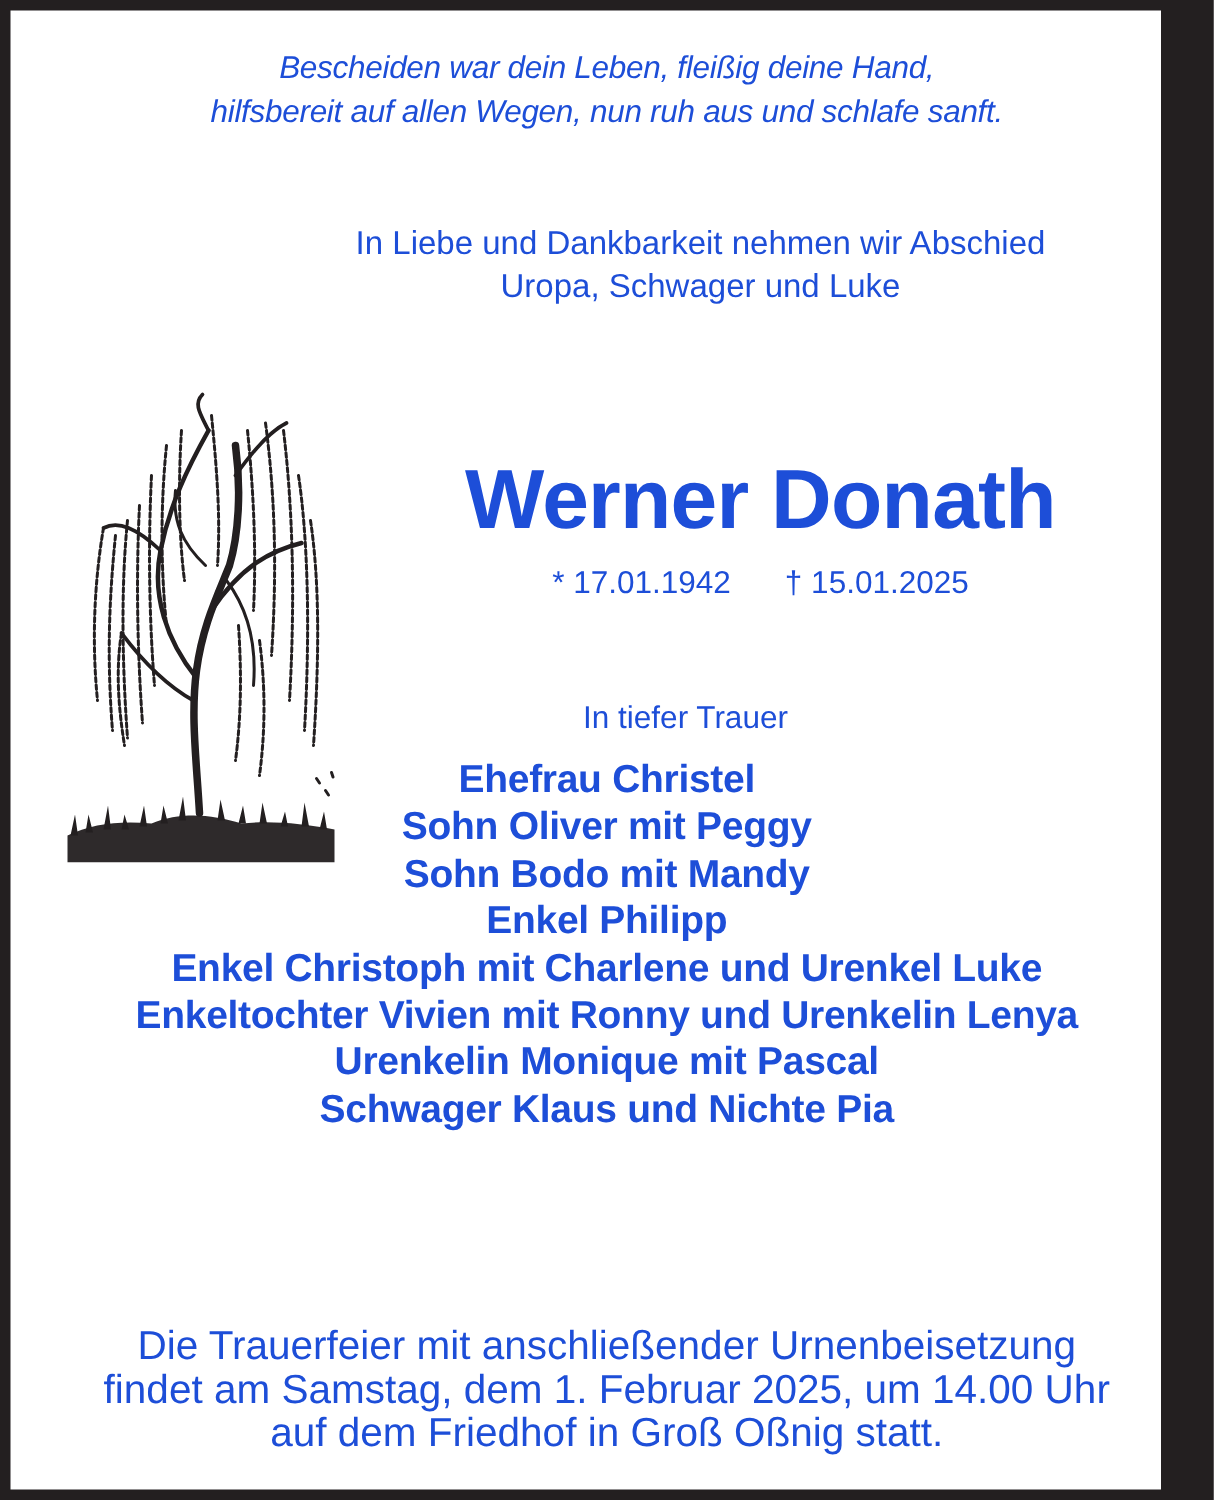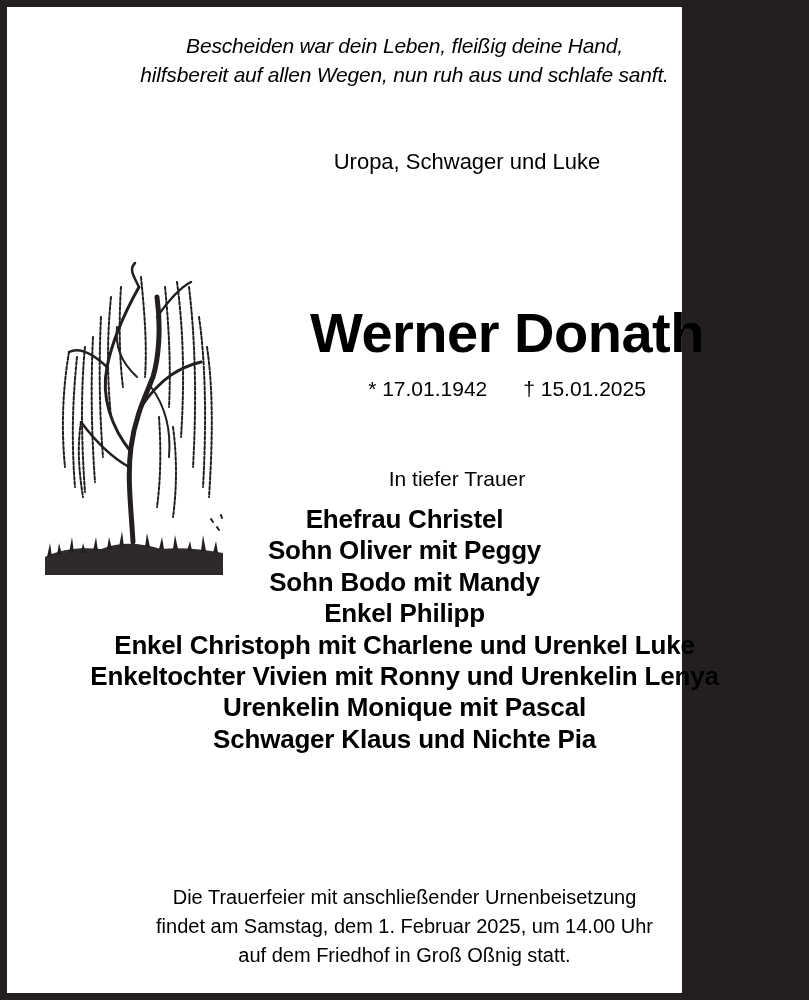--- a/index.html
+++ b/index.html
@@ -1,19 +1,19 @@
 <!DOCTYPE html>
 <html><head>
 <meta charset="utf-8">
 <style>
   html, body { margin: 0; padding: 0; background: #231f20; }
   body { width: 809px; height: 1000px; position: relative; overflow: hidden; }
   .card {
-    position: absolute; left: 7px; top: 7px; width: 675px; height: 986px;
-    background: #ffffff; color: #000000;
+    position: absolute; left: 7px; top: 7px; width: 767px; height: 986px;
+    background: #ffffff; color: #1d4ed8;
     font-family: "Liberation Sans", sans-serif;
   }
   .center { position: absolute; text-align: center; white-space: nowrap; }
   .motto {
     left: 0; width: 795px; top: 24px;
     font-style: italic; font-size: 21px; line-height: 29px; letter-spacing: -0.2px;
   }
   .intro {
     left: 140px; width: 640px; top: 140px;
     font-size: 22px; line-height: 29px;
@@ -32,35 +32,36 @@
     left: 240px; width: 420px; top: 458px;
     font-size: 21px; line-height: 28px;
   }
   .family {
     left: 0; width: 795px; top: 497px;
     font-weight: bold; font-size: 26px; line-height: 31.4px; letter-spacing: -0.2px;
   }
   .family div { display: block; }
   .service {
     left: 0; width: 795px; top: 876px;
-    font-size: 20px; line-height: 29px;
+    font-size: 27px; line-height: 29px;
   }
   .tree { position: absolute; left: 34px; top: 250px; width: 186px; height: 318px; }
 </style>
 </head>
 <body>
 
 <div class="card">
 
   <div class="center motto">
     <div>Bescheiden war dein Leben, fleißig deine Hand,</div>
     <div>hilfsbereit auf allen Wegen, nun ruh aus und schlafe sanft.</div>
   </div>
 
   <div class="center intro">
+    <div>In Liebe und Dankbarkeit nehmen wir Abschied</div>
     <div>Uropa, Schwager und Luke</div>
   </div>
 
   <svg class="tree" viewBox="0 0 186 318" xmlns="http://www.w3.org/2000/svg">
     <g fill="none" stroke="#231f20" stroke-linecap="round">
 
       <path d="M92 285 C90 250 86 220 90 190 C94 160 104 140 112 120 C118 100 120 70 116 40" stroke-width="5"></path>
 
       <path d="M90 195 C70 170 60 140 66 110 C72 80 84 55 98 30" stroke-width="3"></path>
       <path d="M100 150 C120 120 140 110 160 105" stroke-width="3"></path>

